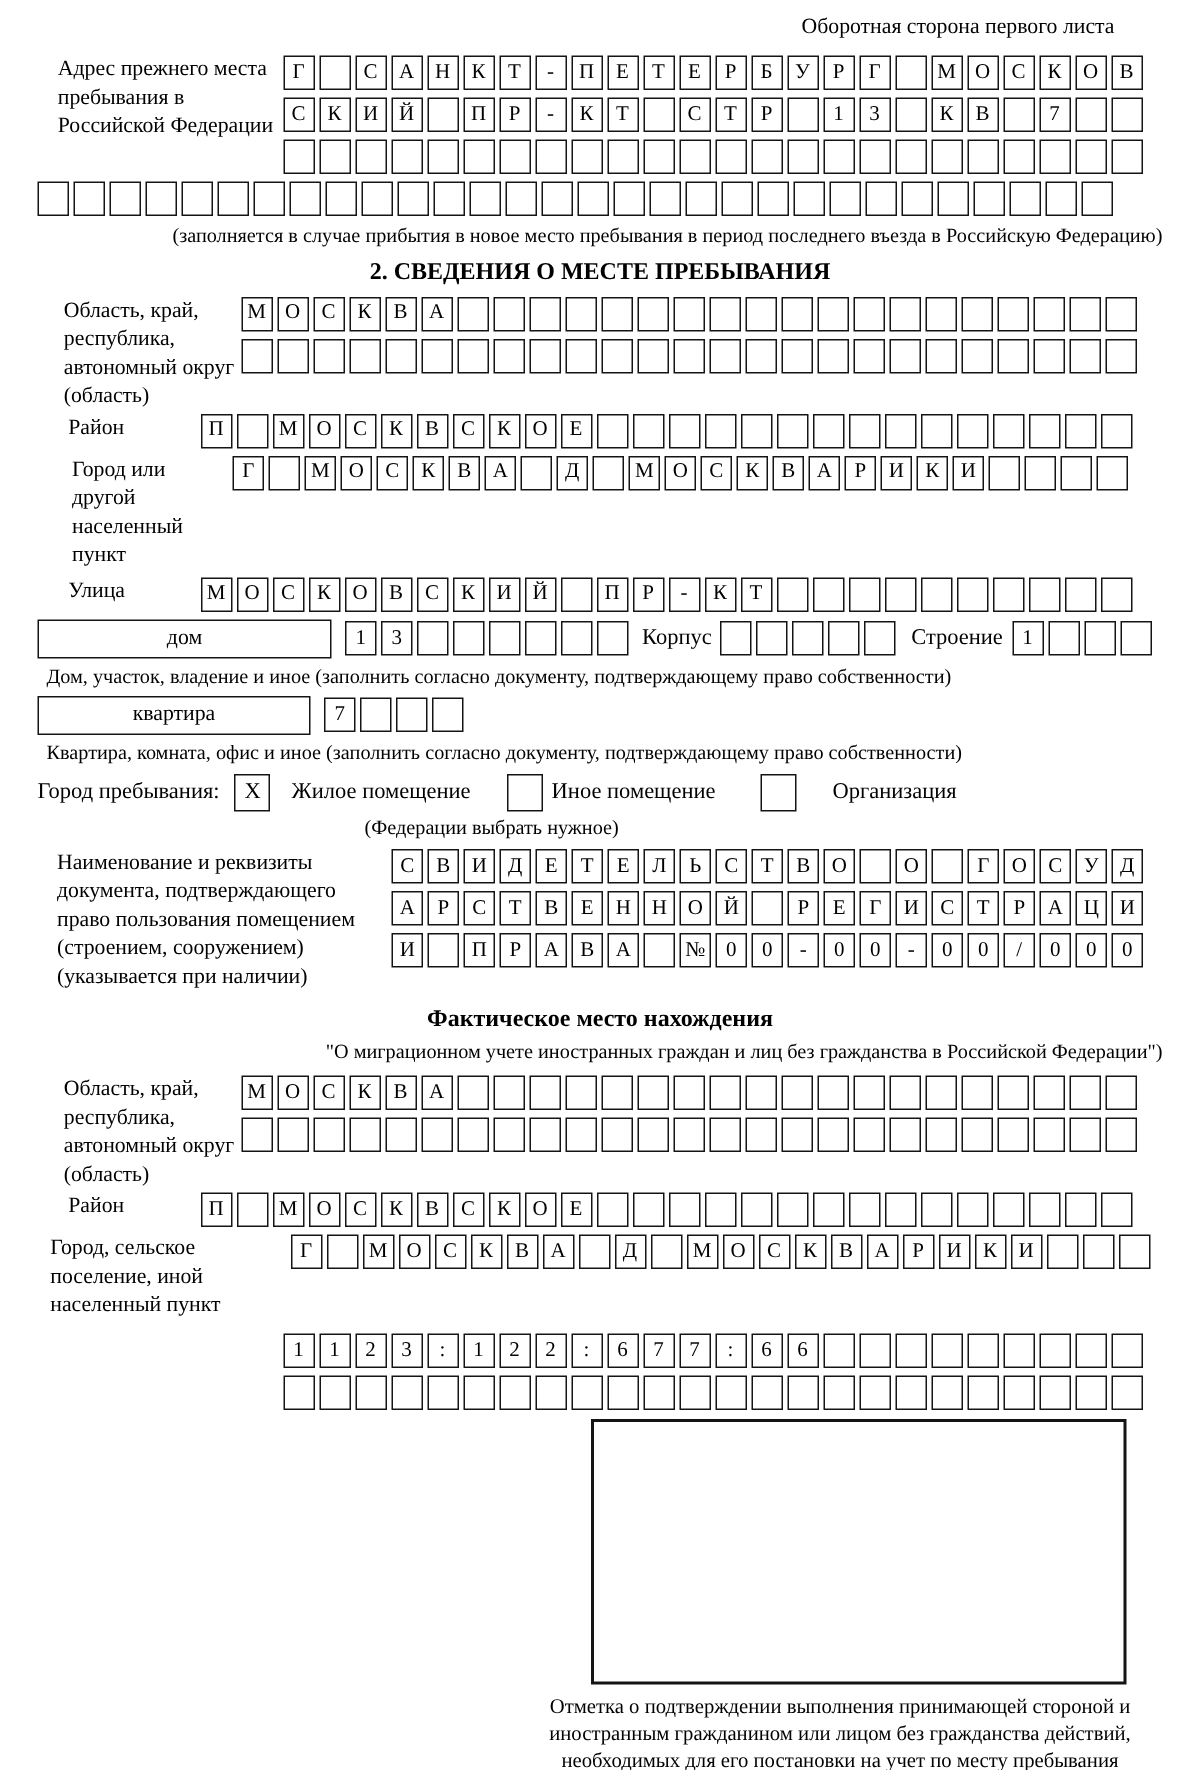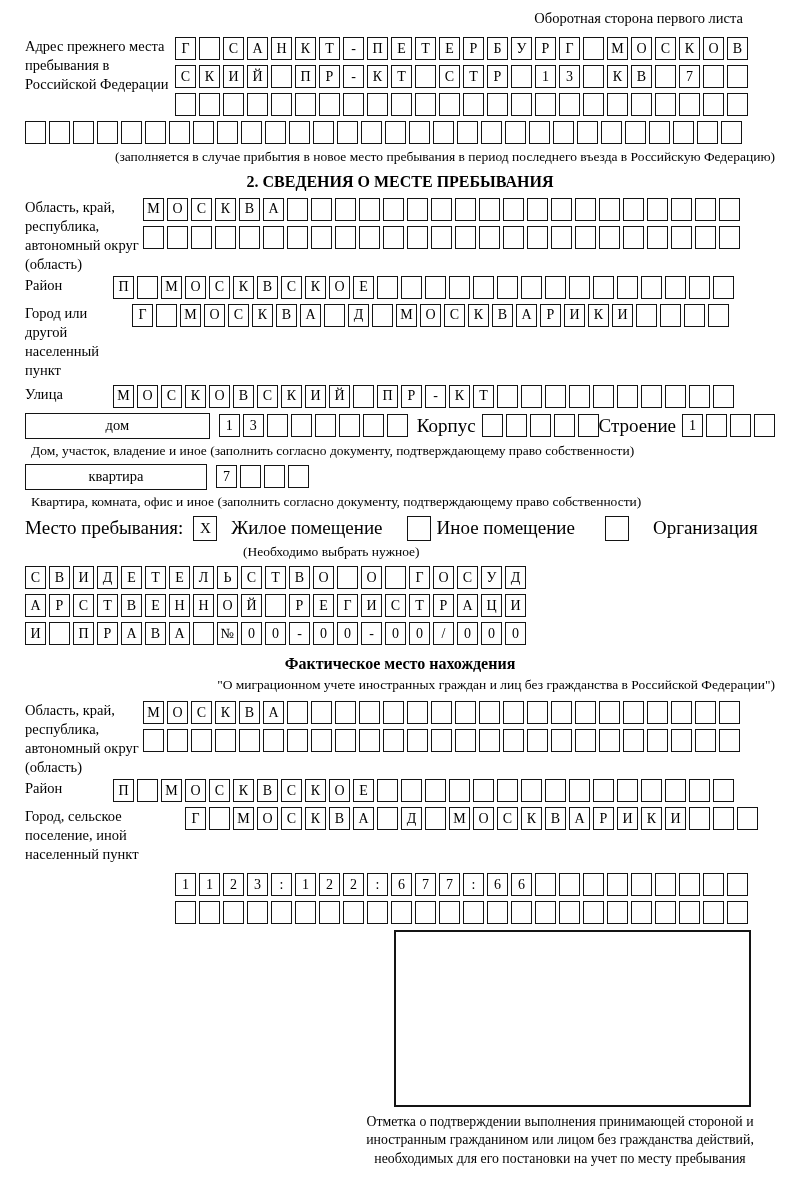--- a/index.html
+++ b/index.html
@@ -16,41 +16,41 @@
   .cellrow{display:flex;gap:3px;}
   .cell{
     flex:0 0 21px;width:21px;height:23px;box-sizing:border-box;
     border:1.6px solid #141414;background:#fff;
     display:flex;align-items:center;justify-content:center;
     font-size:14px;line-height:1;
   }
   .rows{display:flex;flex-direction:column;gap:5px;}
 
   
-  .field{display:flex;margin-bottom:5px;position:relative;}
+  .field{display:flex;margin-bottom:5px;position:relative;justify-content:center;}
   .field > .label{
     flex:0 0 var(--lw,120px);max-width:var(--lw,120px);
     font-size:14.5px;line-height:1.31;padding-right:4px;box-sizing:border-box;
   }
   .field.overlap > .label{position:absolute;left:0;top:0;width:var(--lw);}
   .field.overlap{padding-left:var(--lw);}
 
   .fullrow{margin-bottom:5px;}
 
   .note{font-size:13.5px;line-height:1.25;}
   .note.center{text-align:right;}
   .sec-title{text-align:center;font-weight:bold;font-size:16px;margin:7px 0 7px 0;}
 
   
   .inline-row{display:flex;align-items:center;margin-bottom:4px;}
   .widebox{
     border:1.6px solid #141414;height:26px;box-sizing:border-box;
     display:flex;align-items:center;justify-content:center;font-size:14.5px;
   }
-  .ib-label{font-size:19px;text-align:center;}
+  .ib-label{font-size:15px;text-align:center;}
 
   
   .checks{display:flex;align-items:center;margin-bottom:3px;}
   .checks .cellrow .cell{flex:0 0 24px;width:24px;height:25px;font-size:15px;}
 
   
   .bigbox{
     width:357px;height:177px;border:2px solid #141414;box-sizing:border-box;
     margin:6px 24px 6px auto;
   }
@@ -353,21 +353,21 @@
         <span class="cell"></span>
       </div>
     <div class="ib-label" style="margin-left:9px">Корпус</div>
     <div class="cellrow" style="margin-left:6px">
         <span class="cell"></span>
         <span class="cell"></span>
         <span class="cell"></span>
         <span class="cell"></span>
         <span class="cell"></span>
       </div>
-    <div class="ib-label" style="margin-left:0">Строение</div>
+    <div class="ib-label" style="margin-left:10px">Строение</div>
     <div class="cellrow" style="margin-left:6px">
         <span class="cell">1</span>
         <span class="cell"></span>
         <span class="cell"></span>
         <span class="cell"></span>
       </div>
   </div>
   <div class="note" style="margin:0 0 4px 6px">Дом, участок, владение и иное (заполнить согласно документу, подтверждающему право собственности)</div>
 
   <div class="inline-row">
@@ -375,37 +375,38 @@
     <div class="cellrow" style="margin-left:9px">
         <span class="cell">7</span>
         <span class="cell"></span>
         <span class="cell"></span>
         <span class="cell"></span>
       </div>
   </div>
   <div class="note" style="margin:0 0 5px 6px">Квартира, комната, офис и иное (заполнить согласно документу, подтверждающему право собственности)</div>
 
   <div class="checks">
-    <span class="ib-label">Место пребывания:</span>
+    <span class="ib-label">Город пребывания:</span>
     <span class="cellrow" style="margin-left:10px">
         <span class="cell">X</span>
       </span>
     <span class="ib-label" style="margin-left:14px">Жилое помещение</span>
     <span class="cellrow" style="margin-left:24px">
         <span class="cell"></span>
       </span>
     <span class="ib-label" style="margin-left:6px">Иное помещение</span>
     <span class="cellrow" style="margin-left:30px">
         <span class="cell"></span>
       </span>
     <span class="ib-label" style="margin-left:24px">Организация</span>
   </div>
-  <div class="note" style="margin:0 0 6px 218px">(Необходимо выбрать нужное)</div>
+  <div class="note" style="margin:0 0 6px 218px">(Федерации выбрать нужное)</div>
 
   <div class="field" style="--lw:223px">
+    <div class="label">Наименование и реквизиты документа, подтверждающего право пользования помещением (строением, сооружением) (указывается при наличии)</div>
     <div class="rows">
       <div class="cellrow">
           <span class="cell">С</span>
           <span class="cell">В</span>
           <span class="cell">И</span>
           <span class="cell">Д</span>
           <span class="cell">Е</span>
           <span class="cell">Т</span>
           <span class="cell">Е</span>
           <span class="cell">Л</span>

